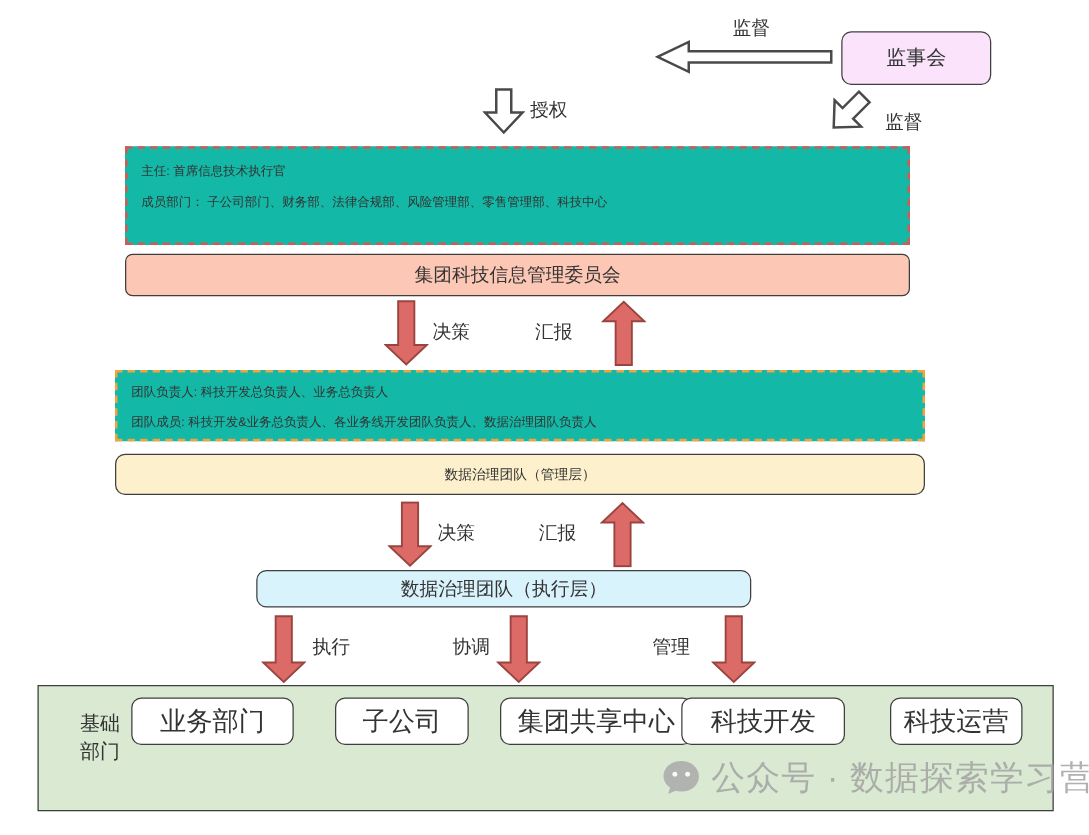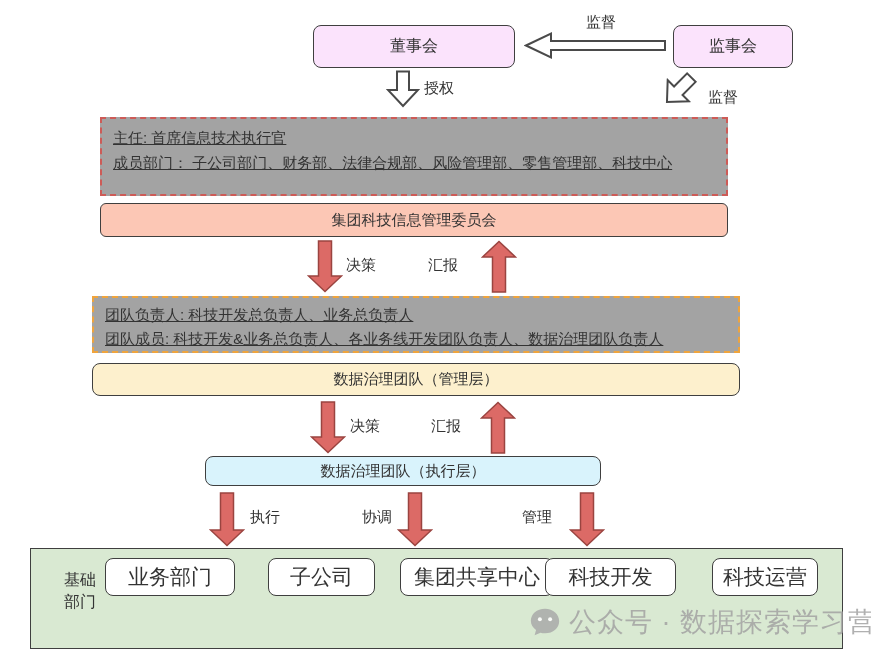--- a/index.html
+++ b/index.html
@@ -7,25 +7,25 @@
     position:relative; width:871px; height:668px; background:#ffffff;
     font-family:"Liberation Sans", sans-serif; color:#333; overflow:hidden;
   }
   .node {
     position:absolute; display:flex; align-items:center; justify-content:center;
     border:1.5px solid #3f3f3f; border-radius:8px; font-size:16px; box-sizing:border-box;
     background:#fff;
   }
   .pink   { background:#fbe3fc; }
   .salmon { background:#fcc7b5; border-radius:6px; font-size:15px; }
-  .cream  { background:#fdf0cd; font-size:15px; }
+  .cream  { background:#fdf0cd; font-size:11px; }
   .blue   { background:#d9f3fc; font-size:15px; }
   .detail {
-    position:absolute; box-sizing:border-box; background:#a3a3a3;
-    font-size:15px; padding:6px 11px; line-height:25px;text-decoration:underline;
+    position:absolute; box-sizing:border-box; background:#14b8a6;
+    font-size:10px; padding:6px 11px; line-height:25px;
   }
   .detail.red    { border:2px dashed #cd5b57; }
   .detail.yellow { border:2px dashed #efa43d; line-height:24px; padding-top:5px; }
   .edge-label { position:absolute; font-size:15px; color:#333; white-space:nowrap; }
   .arrow { position:absolute; }
   .green-box {
     position:absolute; left:30px; top:548px; width:813px; height:101px;
     background:#d9e9d2; border:1.5px solid #3f3f3f; box-sizing:border-box;
   }
   .base-label {
@@ -38,23 +38,20 @@
     position:absolute; left:528px; top:604px; display:flex; align-items:center;
     gap:7px; color:#a3a3a3; opacity:0.85; font-size:27px; letter-spacing:1px;
     white-space:nowrap; z-index:5; pointer-events:none;
   }
 </style>
 </head>
 <body>
 
 <div class="canvas">
 
-  <div class="node pink" style="left:313px; top:25px; width:202px; height:43px;">
-    <span>董事会</span>
-  </div>
   <div class="node pink" style="left:673px; top:25px; width:120px; height:43px;">
     <span>监事会</span>
   </div>
 
   <svg class="arrow" style="left:524px; top:31px;" width="143" height="29" viewBox="0 0 143 29">
     <polygon points="2,14.5 27,2.5 27,10 141,10 141,19 27,19 27,26.5" fill="#ffffff" stroke="#4a4a4a" stroke-width="2"></polygon>
   </svg>
   <span class="edge-label" style="left:586px; top:13px;">监督</span>
 
   <svg class="arrow" style="left:386px; top:70px;" width="34" height="38" viewBox="0 0 34 38">

